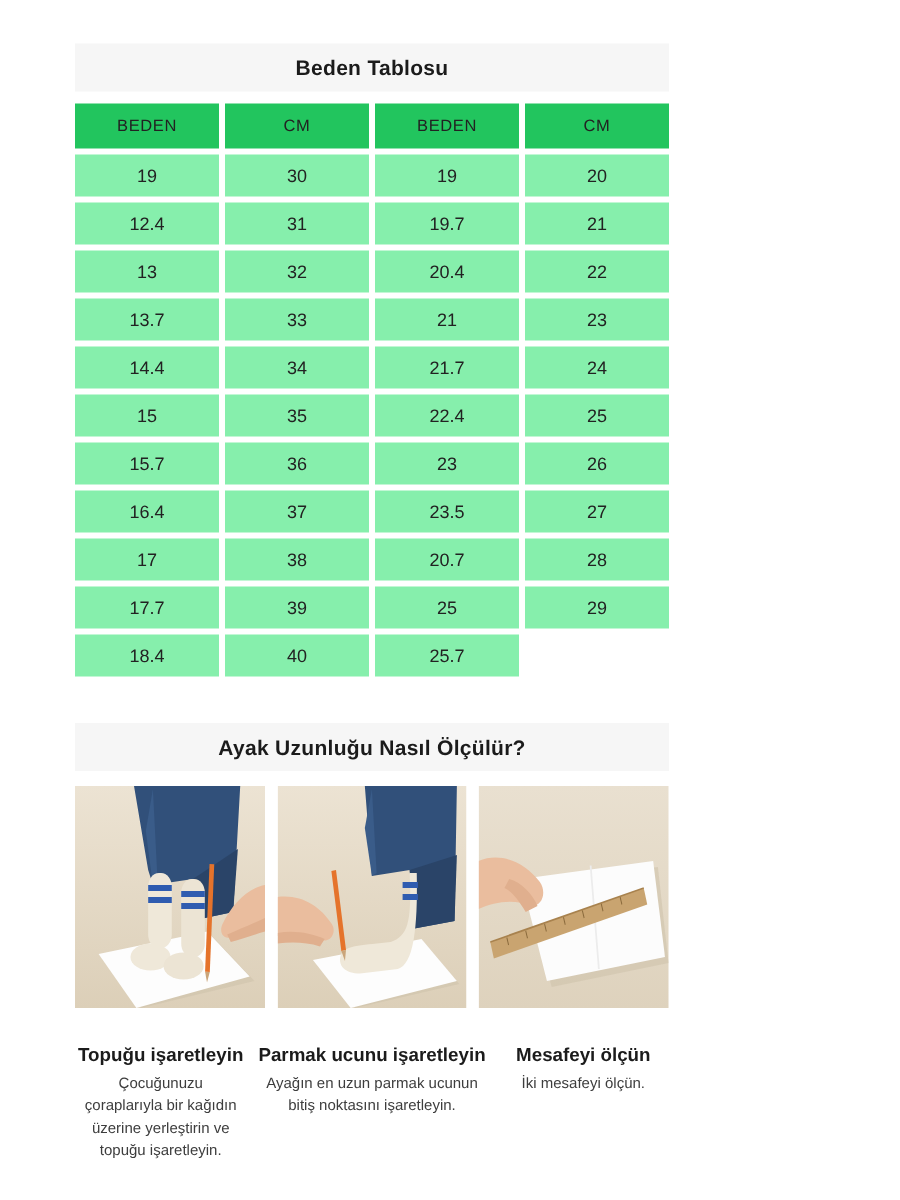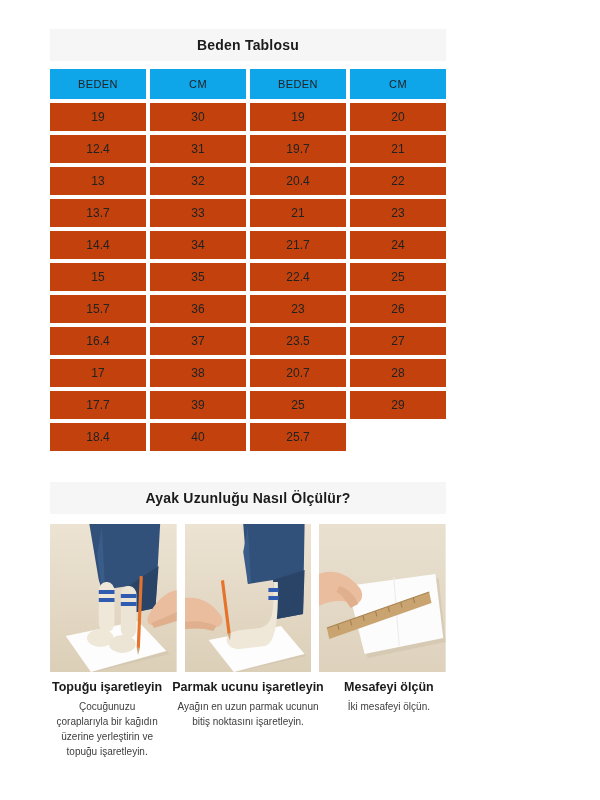--- a/index.html
+++ b/index.html
@@ -4,32 +4,32 @@
 <style>
   * { margin:0; padding:0; box-sizing:border-box; }
   html,body { width:600px; height:800px; background:#ffffff; overflow:hidden;
     font-family:"Liberation Sans","DejaVu Sans",sans-serif; color:#1b1b1b; }
   .page { width:496px; height:800px; padding:29px 50px 0; }
 
   .section-bar { height:32px; background:#f6f6f6; display:flex; align-items:center;
     justify-content:center; font-size:14px; font-weight:700; letter-spacing:.2px; }
 
   .size-table { margin-top:8px; display:grid; grid-template-columns:repeat(4,1fr); gap:4px; }
-  .hcell { height:30px; background:#0ea5e9; display:flex; align-items:center;
+  .hcell { height:30px; background:#22c55e; display:flex; align-items:center;
     justify-content:center; font-size:11px; letter-spacing:.4px; color:#222; }
-  .cell  { height:28px; background:#c2410c; display:flex; align-items:center;
+  .cell  { height:28px; background:#86efac; display:flex; align-items:center;
     justify-content:center; font-size:12px; color:#222; }
 
   .guide-bar { margin-top:31px; }
 
   .photos { margin-top:10px; display:flex; gap:8px; }
   .photo { flex:1; height:148px; overflow:hidden; }
   .photo svg { display:block; width:100%; height:100%; }
 
-  .captions { margin-top:8px; display:flex; gap:8px; }
+  .captions { margin-top:24px; display:flex; gap:8px; }
   .caption { flex:1; text-align:center; }
   .caption h3 { font-size:12.5px; font-weight:700; white-space:nowrap; margin-bottom:5px; }
   .caption p { font-size:10px; line-height:15px; color:#3d3d3d; padding:0 2px; }
 
   .brand { margin-top:18px; text-align:center; }
   .brand-word { font-size:26px; font-weight:800; letter-spacing:-1.5px; color:#111; line-height:30px; }
 </style>
 </head>
 <body>
 

